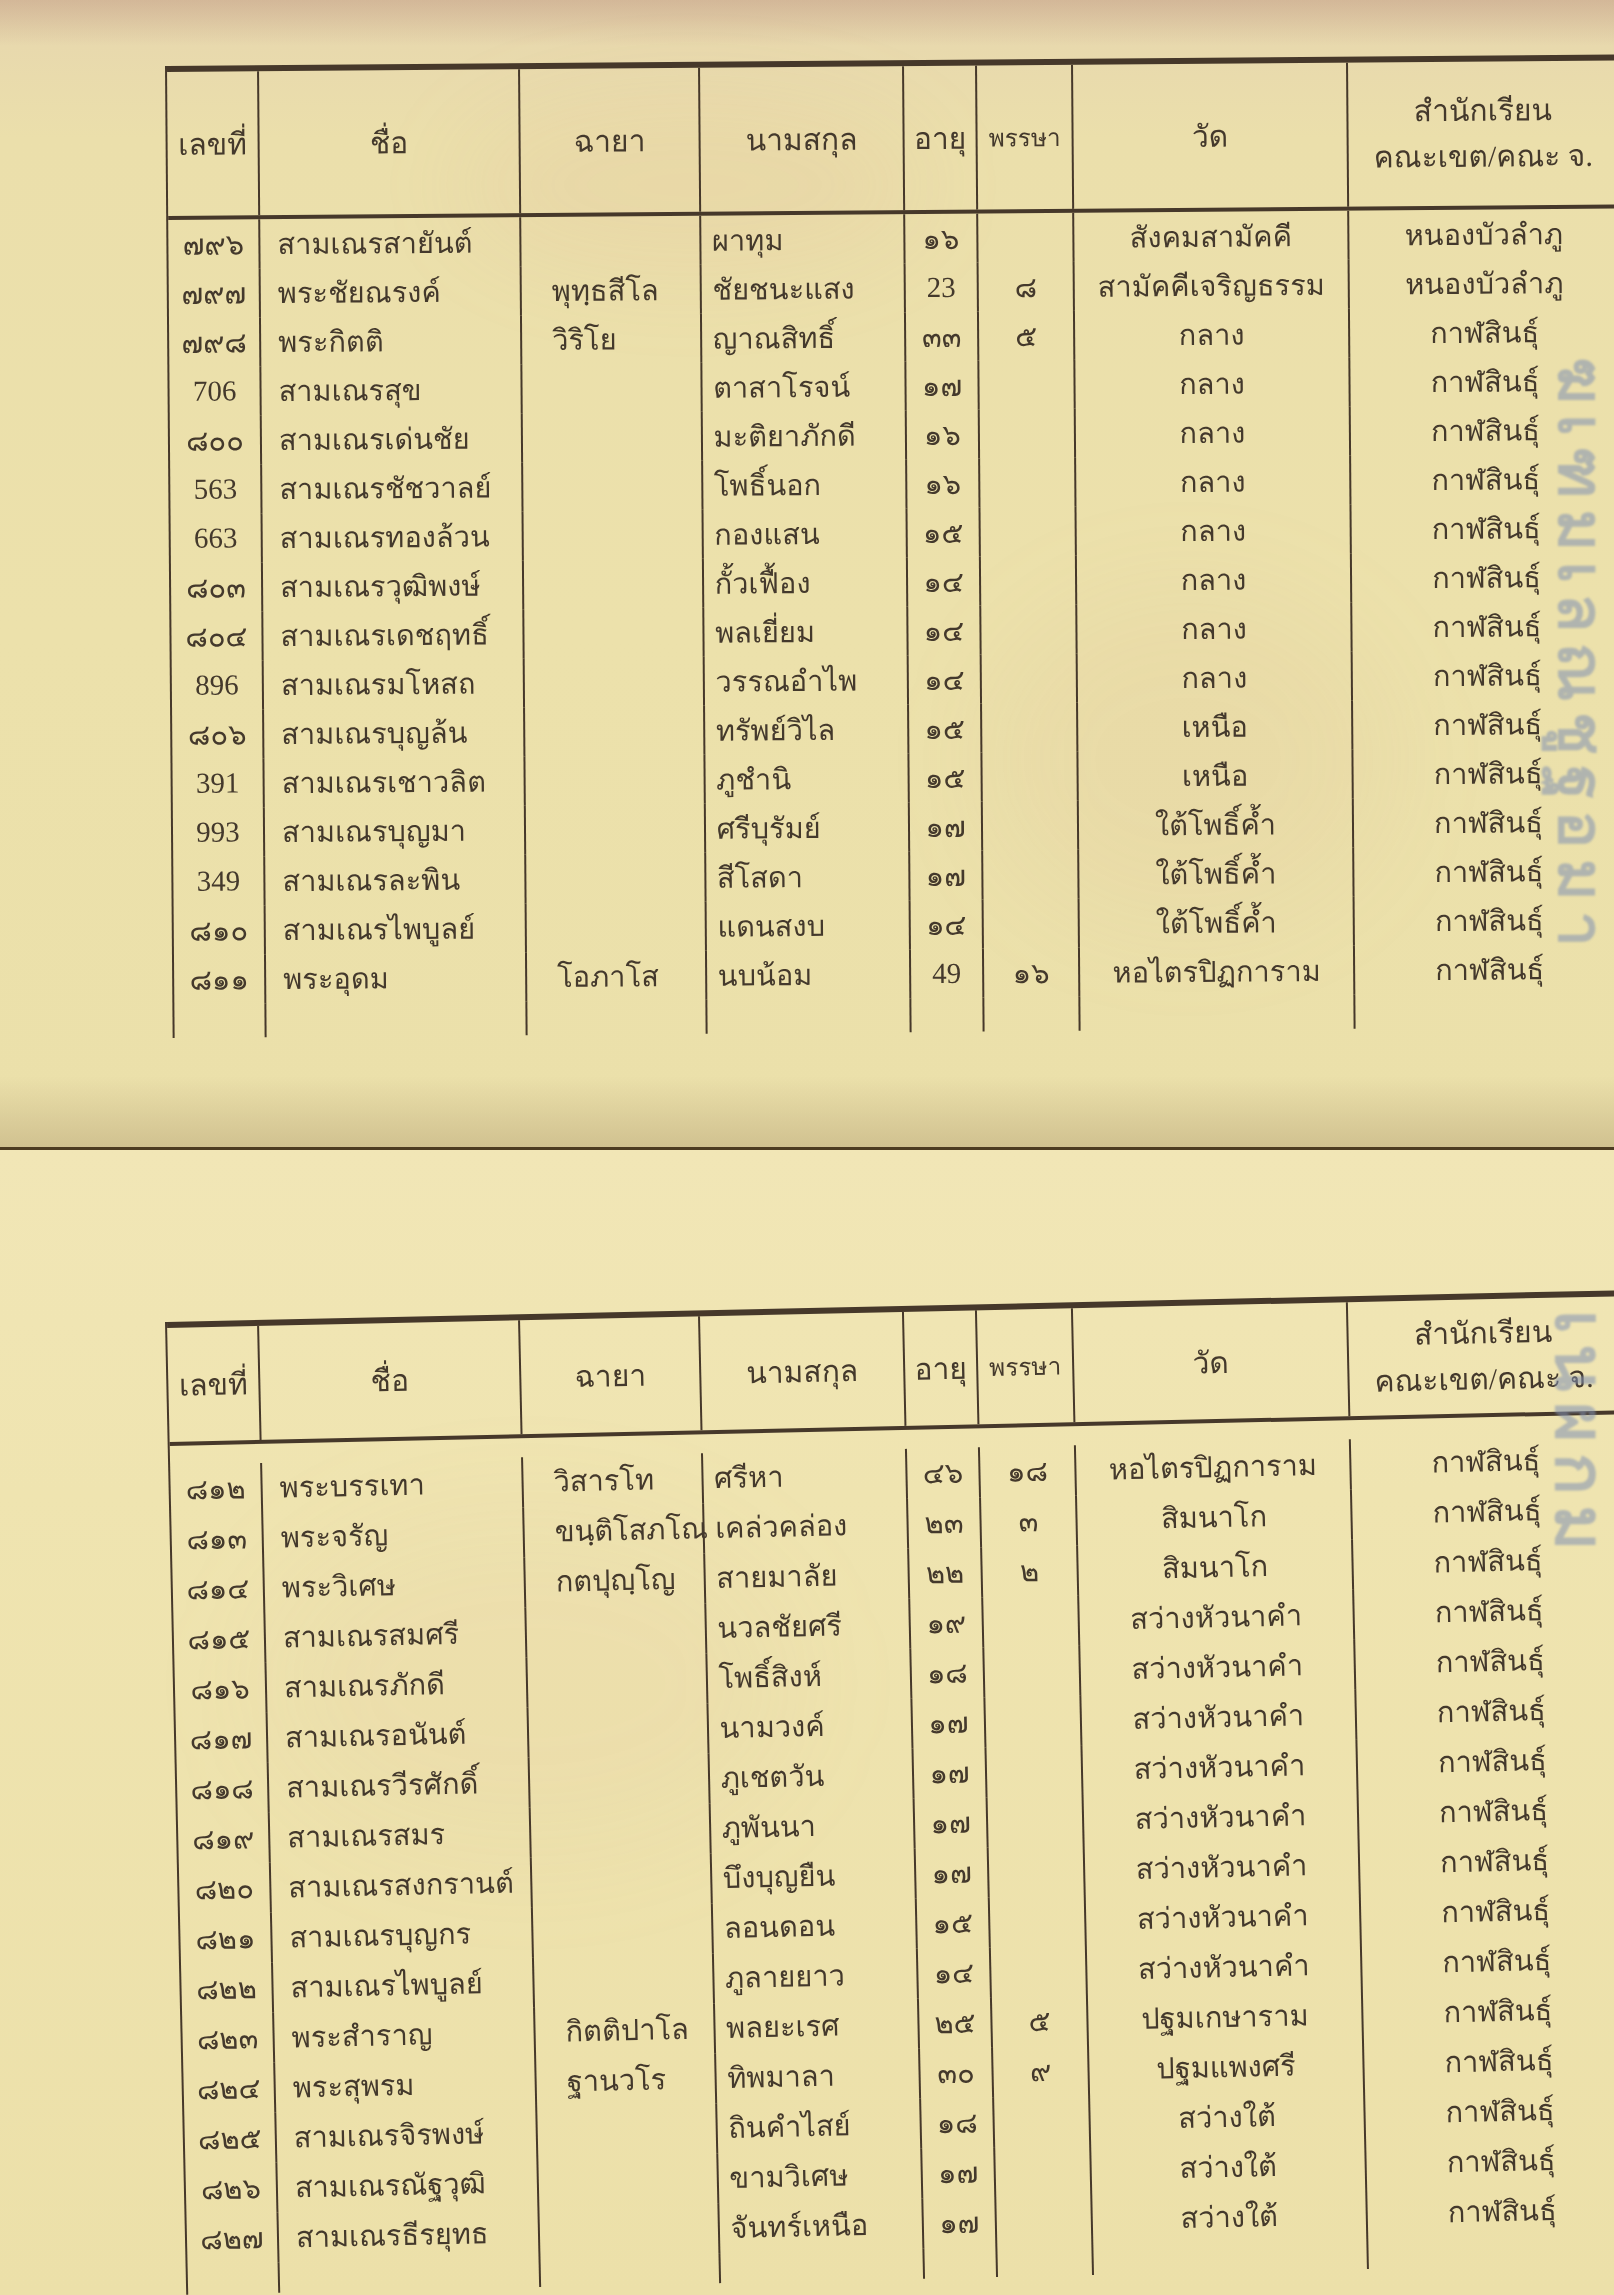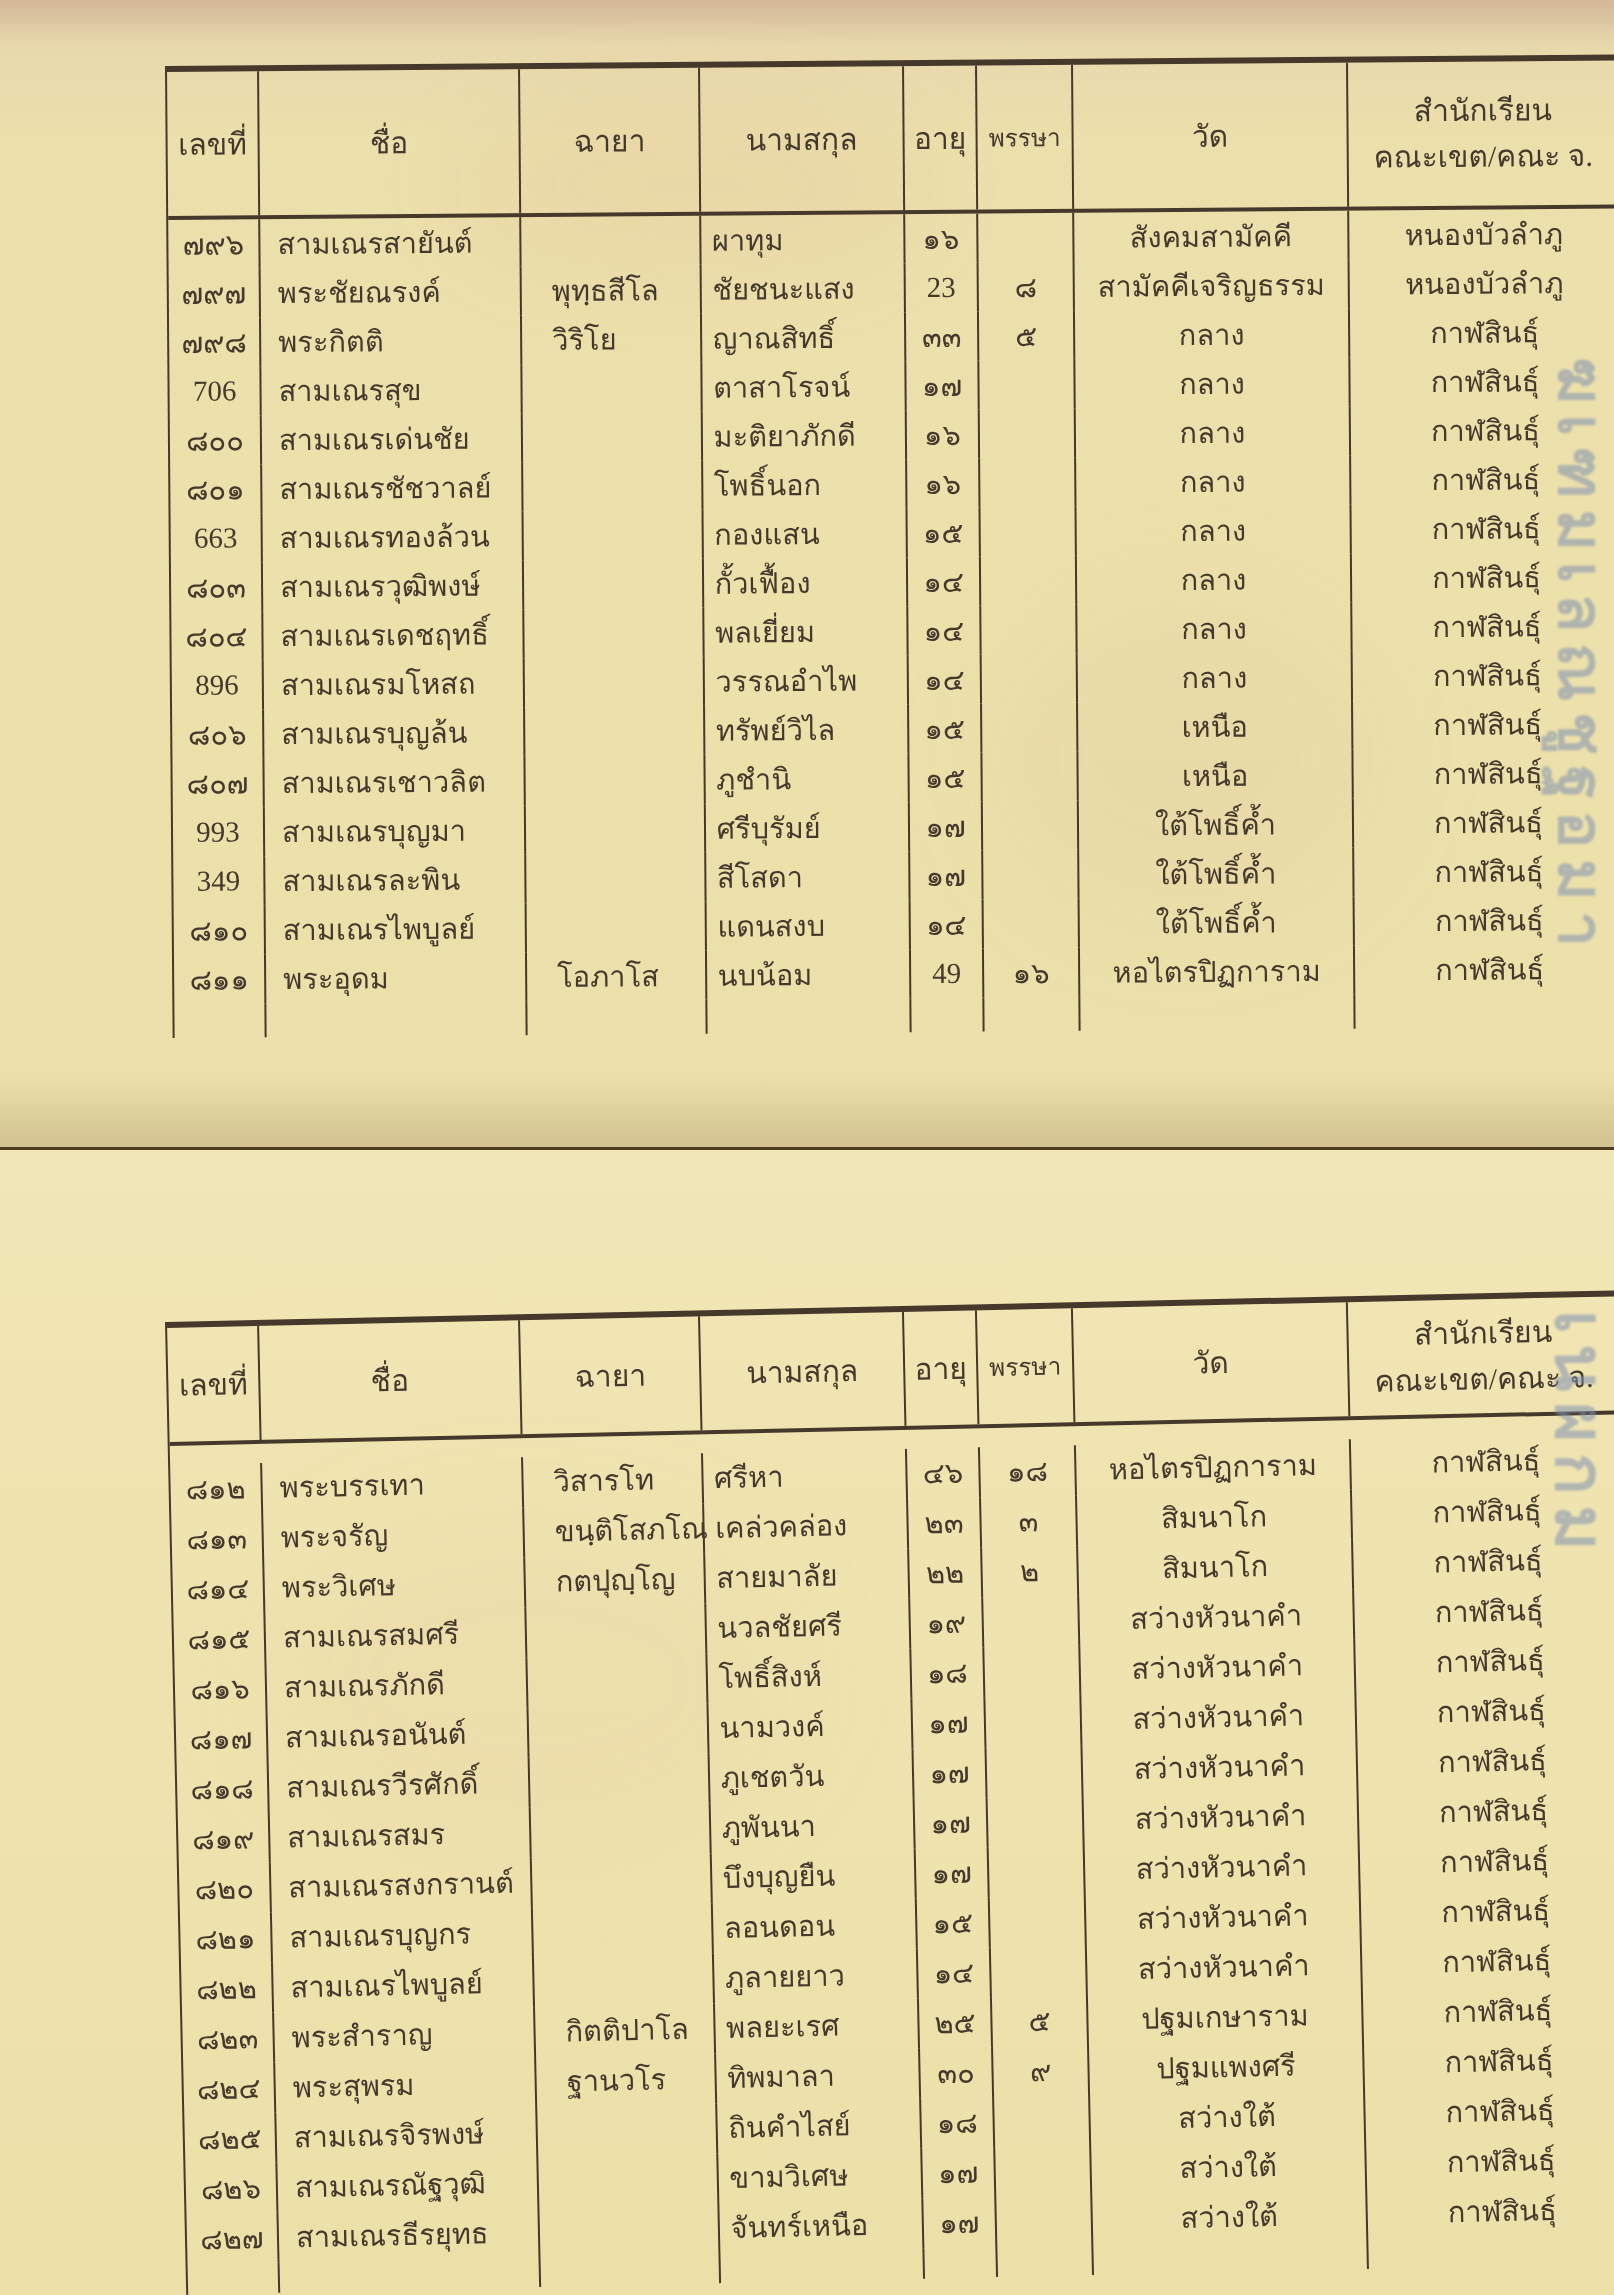--- a/index.html
+++ b/index.html
@@ -128,21 +128,21 @@
           <div class="cell c0">๘๐๐</div>
           <div class="cell c1">สามเณรเด่นชัย</div>
           <div class="cell c2"></div>
           <div class="cell c3">มะติยาภักดี</div>
           <div class="cell c4">๑๖</div>
           <div class="cell c5"></div>
           <div class="cell c6">กลาง</div>
           <div class="cell c7">กาฬสินธุ์</div>
         </div>
         <div class="trow">
-          <div class="cell c0">๘๐๑</div>
+          <div class="cell c0">563</div>
           <div class="cell c1">สามเณรชัชวาลย์</div>
           <div class="cell c2"></div>
           <div class="cell c3">โพธิ์นอก</div>
           <div class="cell c4">๑๖</div>
           <div class="cell c5"></div>
           <div class="cell c6">กลาง</div>
           <div class="cell c7">กาฬสินธุ์</div>
         </div>
         <div class="trow">
           <div class="cell c0">663</div>
@@ -188,21 +188,21 @@
           <div class="cell c0">๘๐๖</div>
           <div class="cell c1">สามเณรบุญล้น</div>
           <div class="cell c2"></div>
           <div class="cell c3">ทรัพย์วิไล</div>
           <div class="cell c4">๑๕</div>
           <div class="cell c5"></div>
           <div class="cell c6">เหนือ</div>
           <div class="cell c7">กาฬสินธุ์</div>
         </div>
         <div class="trow">
-          <div class="cell c0">๘๐๗</div>
+          <div class="cell c0">391</div>
           <div class="cell c1">สามเณรเชาวลิต</div>
           <div class="cell c2"></div>
           <div class="cell c3">ภูชำนิ</div>
           <div class="cell c4">๑๕</div>
           <div class="cell c5"></div>
           <div class="cell c6">เหนือ</div>
           <div class="cell c7">กาฬสินธุ์</div>
         </div>
         <div class="trow">
           <div class="cell c0">993</div>

